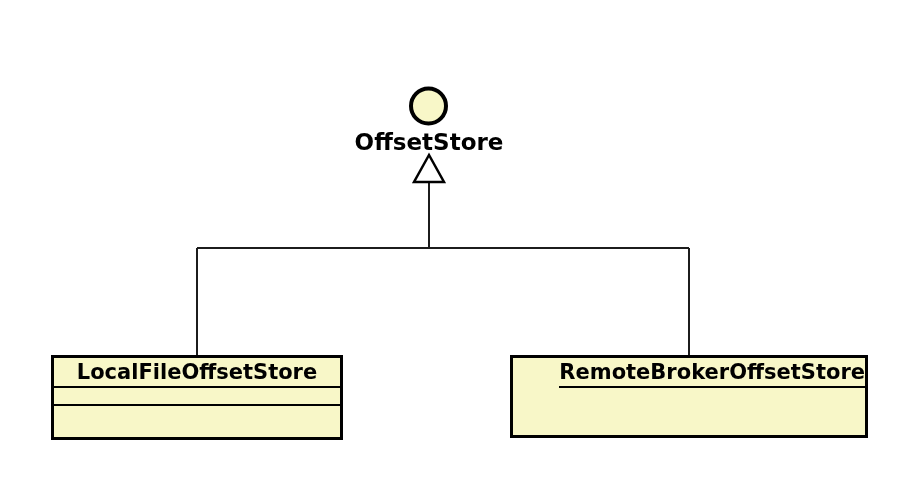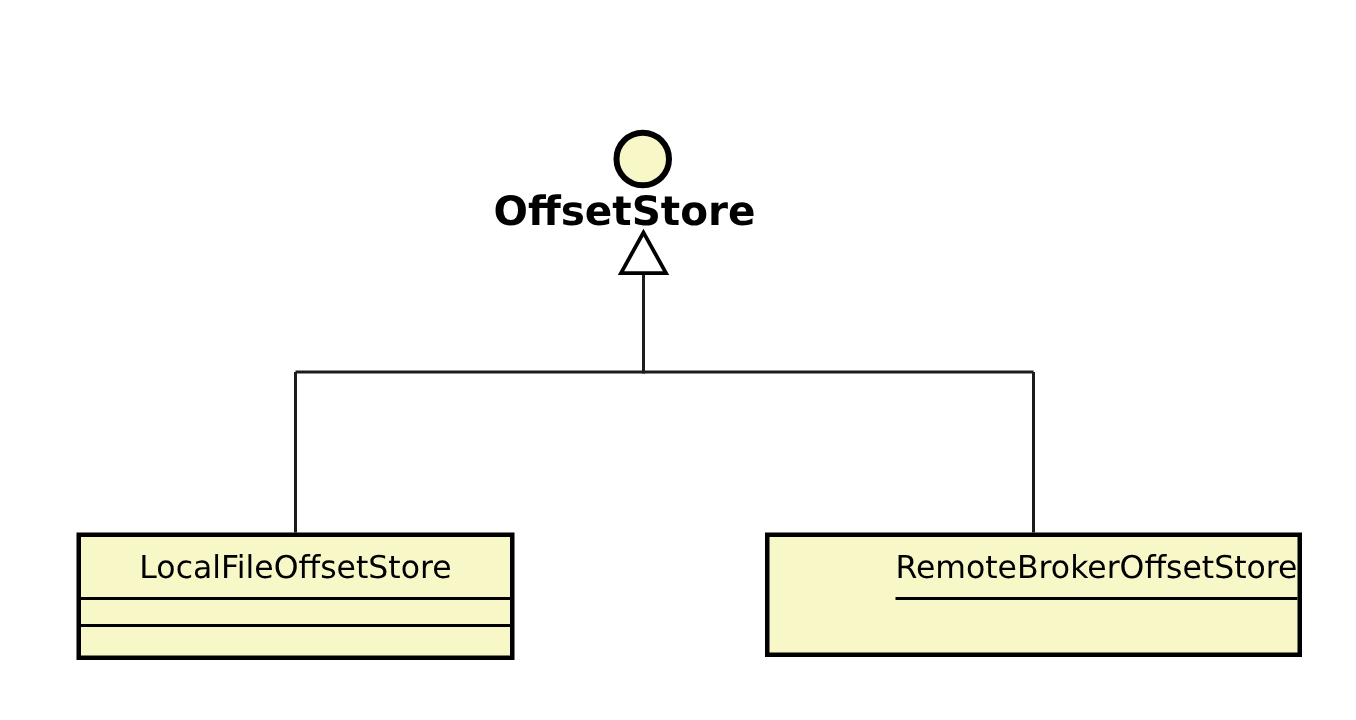--- a/index.html
+++ b/index.html
@@ -24,44 +24,45 @@
   }
   .connector-layer line {
     stroke: #1c1c1c;
     stroke-width: 2;
   }
   .iface-label {
     position: absolute;
     left: 329px;
     top: 130px;
     width: 200px;
-    font-size: 27px;
+    text-align: center;
+    font-size: 23px;
     font-weight: bold;
     color: #000000;
     letter-spacing: 0px;
     line-height: 24px;
     white-space: nowrap;
   }
   .class-box {
     position: absolute;
     box-sizing: border-box;
     border: 3px solid #000000;
     background: #F8F7C8;
     display: flex;
     flex-direction: column;
   }
   .class-box .title {
     box-sizing: border-box;
-    height: 42px;
+    height: 30px;
     border-bottom: 2px solid #000000;
     display: flex;
     align-items: center;
     justify-content: center;
     font-size: 21px;
-    font-weight: normal;
+    font-weight: bold;
     color: #000000;
     white-space: nowrap;
   }
   .class-box .attrs {
     box-sizing: border-box;
     height: 18px;
     border-bottom: 2px solid #000000;
   }
   .class-box .methods {
     flex: 1;

